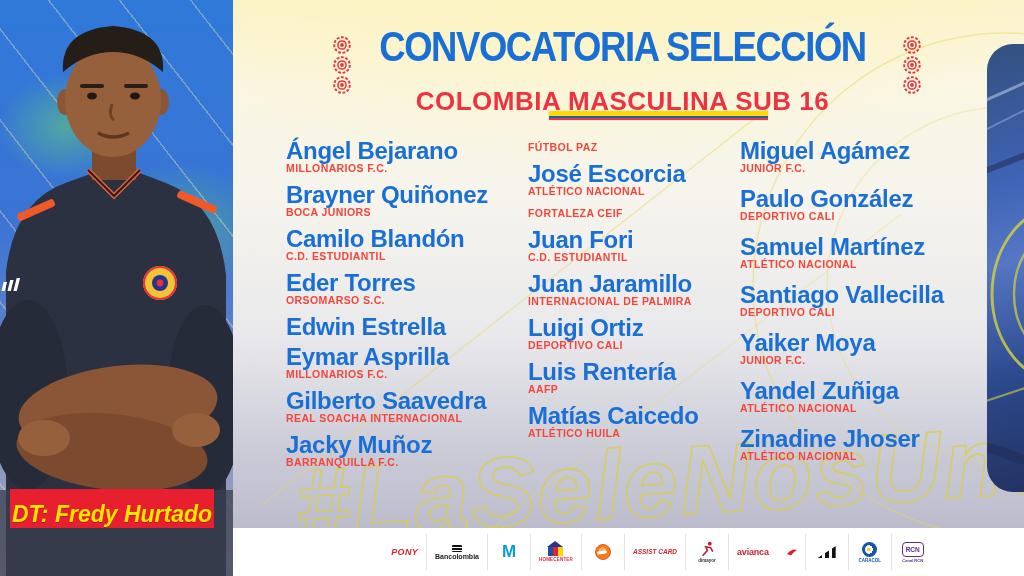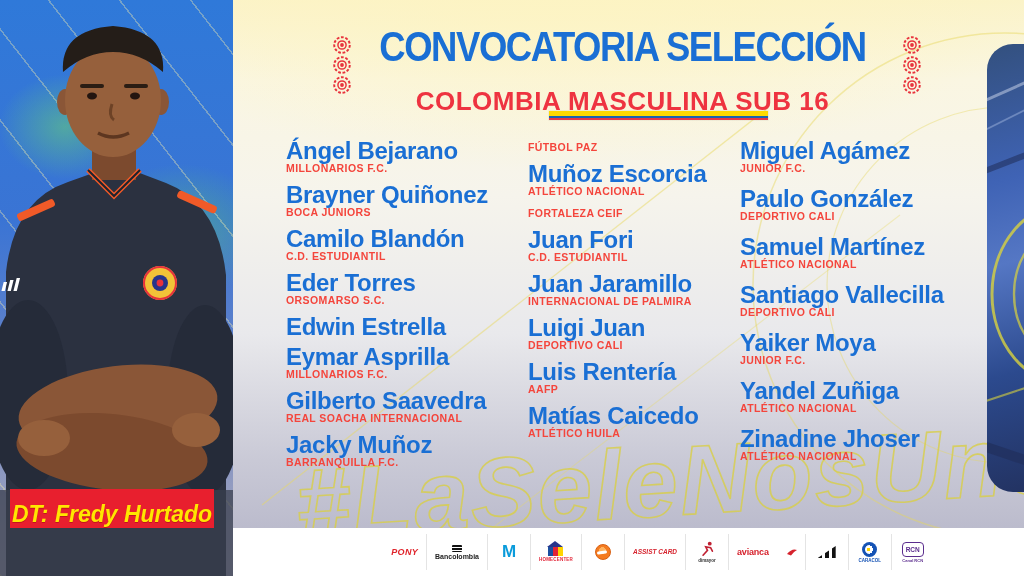--- a/index.html
+++ b/index.html
@@ -246,36 +246,36 @@
         <div class="pname">Jacky Muñoz</div>
         <div class="pclub">BARRANQUILLA F.C.</div>
       </div>
   </div>
 
   <div class="col col2">
     <div class="entry">
         <div class="pclub">FÚTBOL PAZ</div>
       </div>
     <div class="entry">
-        <div class="pname">Muñoz Escorcia</div>
+        <div class="pname">José Escorcia</div>
         <div class="pclub">ATLÉTICO NACIONAL</div>
       </div>
     <div class="entry">
         <div class="pclub">FORTALEZA CEIF</div>
       </div>
     <div class="entry">
         <div class="pname">Juan Fori</div>
         <div class="pclub">C.D. ESTUDIANTIL</div>
       </div>
     <div class="entry">
         <div class="pname">Juan Jaramillo</div>
         <div class="pclub">INTERNACIONAL DE PALMIRA</div>
       </div>
     <div class="entry">
-        <div class="pname">Luigi Juan</div>
+        <div class="pname">Luigi Ortiz</div>
         <div class="pclub">DEPORTIVO CALI</div>
       </div>
     <div class="entry">
         <div class="pname">Luis Rentería</div>
         <div class="pclub">AAFP</div>
       </div>
     <div class="entry">
         <div class="pname">Matías Caicedo</div>
         <div class="pclub">ATLÉTICO HUILA</div>
       </div>

